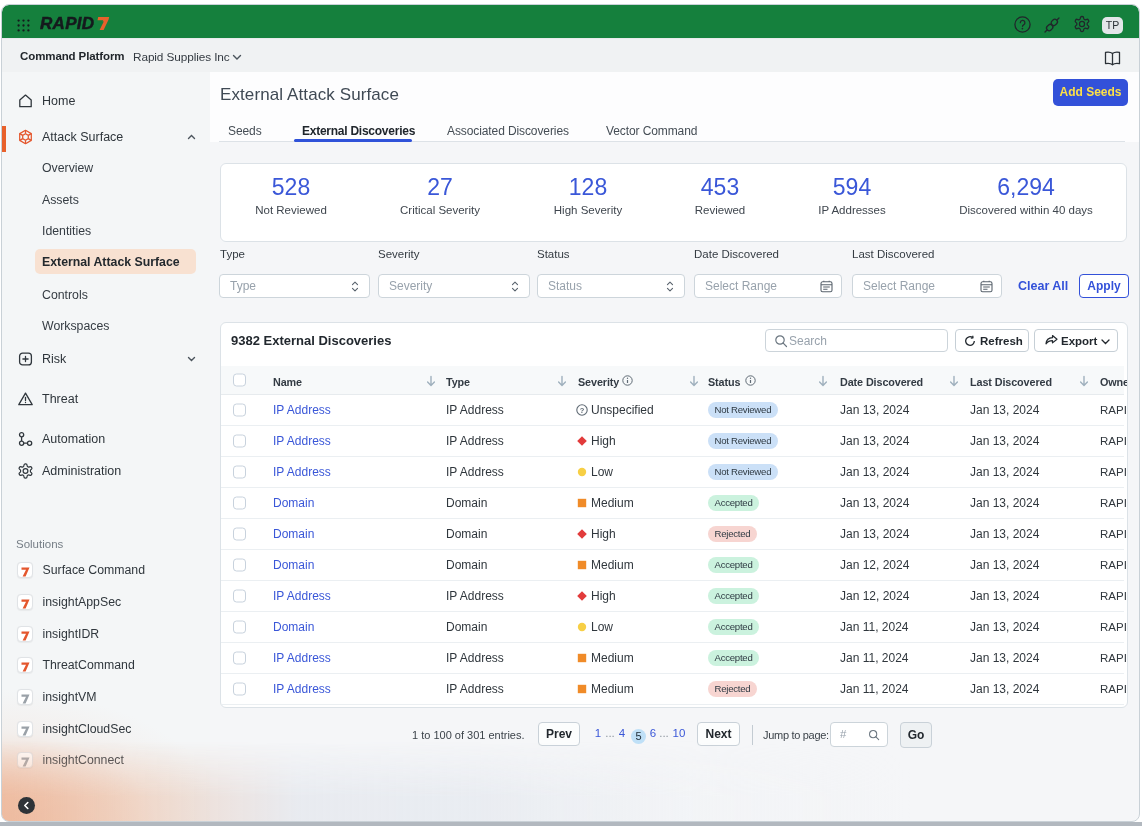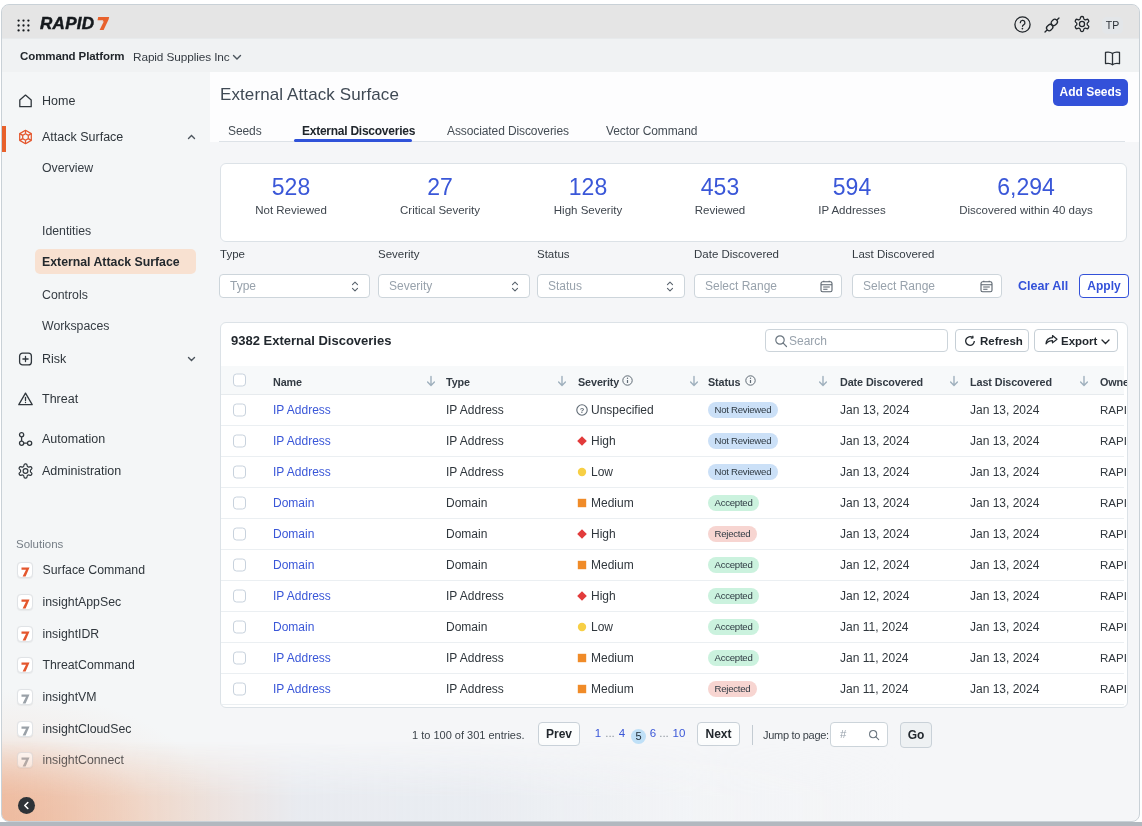--- a/index.html
+++ b/index.html
@@ -3,21 +3,21 @@
 <meta charset="utf-8">
 <style>
 * { margin:0; padding:0; box-sizing:border-box; }
 html,body { width:1142px; height:826px; background:#fff; font-family:"Liberation Sans", sans-serif; overflow:hidden; }
 #window { position:absolute; left:2px; top:5px; width:1137px; height:816px; border-radius:7px; overflow:hidden; background:#f5f6f8; }
 #frame { position:absolute; left:1px; top:4px; width:1139px; height:818px; border:1px solid #c9d1d7; border-radius:8px; pointer-events:none; z-index:90; }
 #bottombar { position:absolute; left:0; top:822px; width:1142px; height:4px; background:#b2b8bf; z-index:80; }
 .abs { position:absolute; }
 
 
-#topbar { position:absolute; left:0; top:0; width:1137px; height:34px; background:#e5e5e5; border-bottom:1px solid #e7eaec; z-index:5; }
+#topbar { position:absolute; left:0; top:0; width:1137px; height:34px; background:#15803d; border-bottom:1px solid #e7eaec; z-index:5; }
 #bar2 { position:absolute; left:0; top:34px; width:1137px; height:33px; background:#f0f2f3; z-index:4; }
 #cmdplat { position:absolute; left:18px; top:11px; font-size:11.5px; font-weight:bold; letter-spacing:-0.1px; color:#21262b; }
 #orgname { position:absolute; left:131px; top:11px; font-size:11.8px; letter-spacing:-0.1px; color:#343b42; }
 
 
 #sidebar { position:absolute; left:0; top:67px; width:208px; height:749px; background:#f4f6f7; z-index:3; }
 .nav-item { position:absolute; left:0; width:208px; height:26px; z-index:1; }
 .nav-ico { position:absolute; left:15px; top:50%; transform:translateY(-50%); width:17px; height:17px; }
 .nav-txt { position:absolute; left:40px; top:50%; transform:translateY(-50%); font-size:12.5px; color:#2e353b; white-space:nowrap; }
 .nav-sub { font-size:12.3px; color:#353c43; }
@@ -28,21 +28,21 @@
 .sol-item { position:absolute; left:0; width:208px; height:24px; z-index:1; }
 .sol-ico { position:absolute; left:15px; top:50%; transform:translateY(-50%); width:16px; height:16px; border:1px solid #e0e3e6; background:#fff; border-radius:4px; display:block; text-align:center; box-shadow:0 0.5px 1px rgba(0,0,0,0.05); }
 .sol-txt { position:absolute; left:40.5px; top:50%; transform:translateY(-50%); font-size:12.3px; color:#30373d; white-space:nowrap; }
 #collapse { position:absolute; left:16px; top:792px; width:17px; height:17px; border-radius:50%; background:#2e3338; z-index:8; }
 #side-grad { position:absolute; left:0; bottom:0; width:208px; height:220px; z-index:0; background:radial-gradient(155% 85% at -5% 103%, rgba(235,178,148,0.9) 0%, rgba(240,198,175,0.5) 32%, rgba(240,217,204,0.22) 52%, rgba(244,246,247,0) 74%); pointer-events:none; }
 #bottom-grad { position:absolute; left:0; bottom:0; width:1137px; height:80px; z-index:6; background:linear-gradient(to right, rgba(238,186,158,0.85) 0%, rgba(237,196,172,0.55) 12%, rgba(224,228,235,0.6) 26%, rgba(222,227,235,0.5) 42%, rgba(237,240,244,0.26) 60%, rgba(246,247,249,0) 80%); pointer-events:none; mask-image:linear-gradient(to top,#000 30%,transparent 100%); -webkit-mask-image:linear-gradient(to top,#000 30%,transparent 100%); }
 
 
 #headstrip { position:absolute; left:208px; top:67px; width:929px; height:70px; background:#fdfdfe; }
 #title { position:absolute; left:218px; top:80px; font-size:17px; color:#3f4954; letter-spacing:0.1px; }
-#addseeds { position:absolute; left:1051px; top:74px; width:75px; height:27px; background:#3351d9; border-radius:5px; color:#ffffff; font-size:12px; font-weight:bold; text-align:center; line-height:26px; }
+#addseeds { position:absolute; left:1051px; top:74px; width:75px; height:27px; background:#3351d9; border-radius:5px; color:#fde047; font-size:12px; font-weight:bold; text-align:center; line-height:26px; }
 .tab { position:absolute; top:119px; font-size:12px; color:#454d55; white-space:nowrap; letter-spacing:-0.1px; }
 #tabline { position:absolute; left:217px; top:136px; width:906px; height:1px; background:#dde2e7; }
 #tabunder { position:absolute; left:292px; top:134px; width:118px; height:3px; background:#2f52d9; border-radius:2px; }
 
 
 #stats { position:absolute; left:218px; top:158px; width:907px; height:79px; background:#fff; border:1px solid #dce2e7; border-radius:6px; }
 .stat-n { position:absolute; top:10px; transform:translateX(-50%); font-size:23px; color:#3a57d8; white-space:nowrap; }
 .stat-l { position:absolute; top:39.5px; transform:translateX(-50%); font-size:11.5px; color:#3f464e; white-space:nowrap; }
 
 
@@ -144,20 +144,23 @@
         </g>
       </svg>
       <span class="nav-txt">Attack Surface</span>
       <svg class="chev" viewBox="0 0 11 11">
           <path d="M2.5 7 L5.5 4 L8.5 7" fill="none" stroke="#4b545c" stroke-width="1.4" stroke-linecap="round"></path>
         </svg>
     </div>
     <div class="nav-item" style="top:83px">
         <span class="nav-txt nav-sub">Overview</span>
       </div>
+    <div class="nav-item" style="top:115px">
+        <span class="nav-txt nav-sub">Assets</span>
+      </div>
     <div class="nav-item" style="top:146px">
         <span class="nav-txt nav-sub">Identities</span>
       </div>
     <div class="nav-item" style="top:177px">
         <span class="nav-txt nav-sub" style="font-weight:bold;color:#23292e">External Attack Surface</span>
       </div>
     <div class="nav-item" style="top:210px">
         <span class="nav-txt nav-sub">Controls</span>
       </div>
     <div class="nav-item" style="top:241px">

